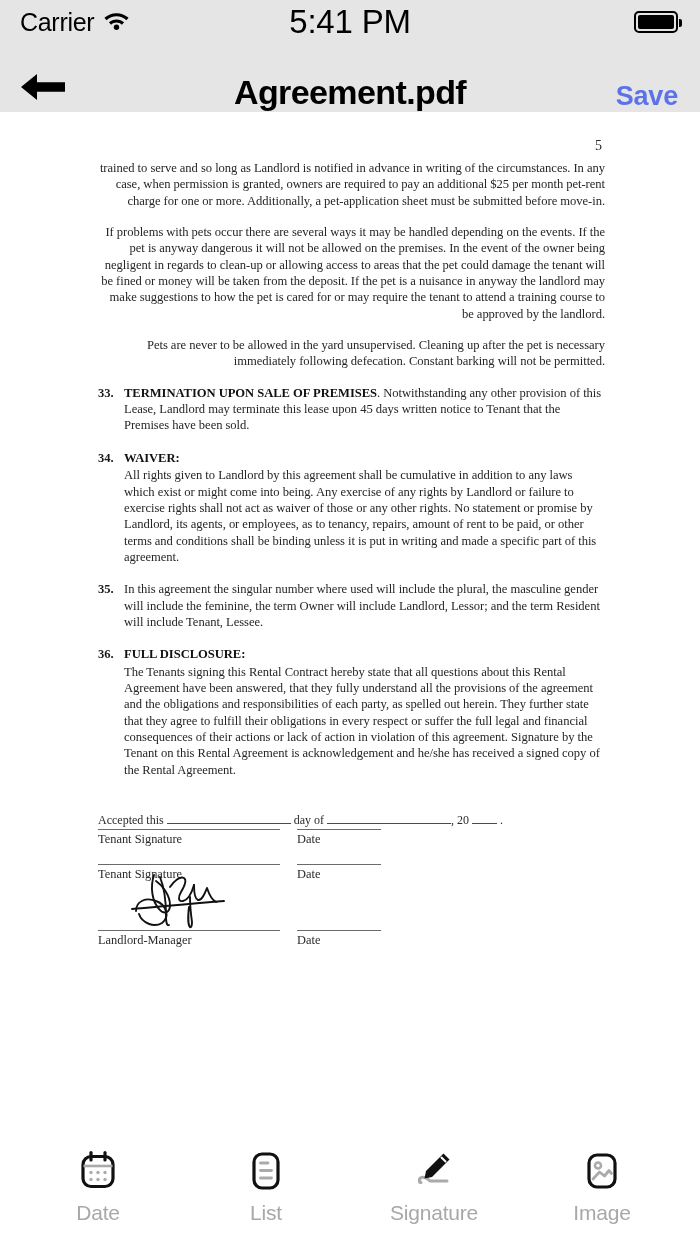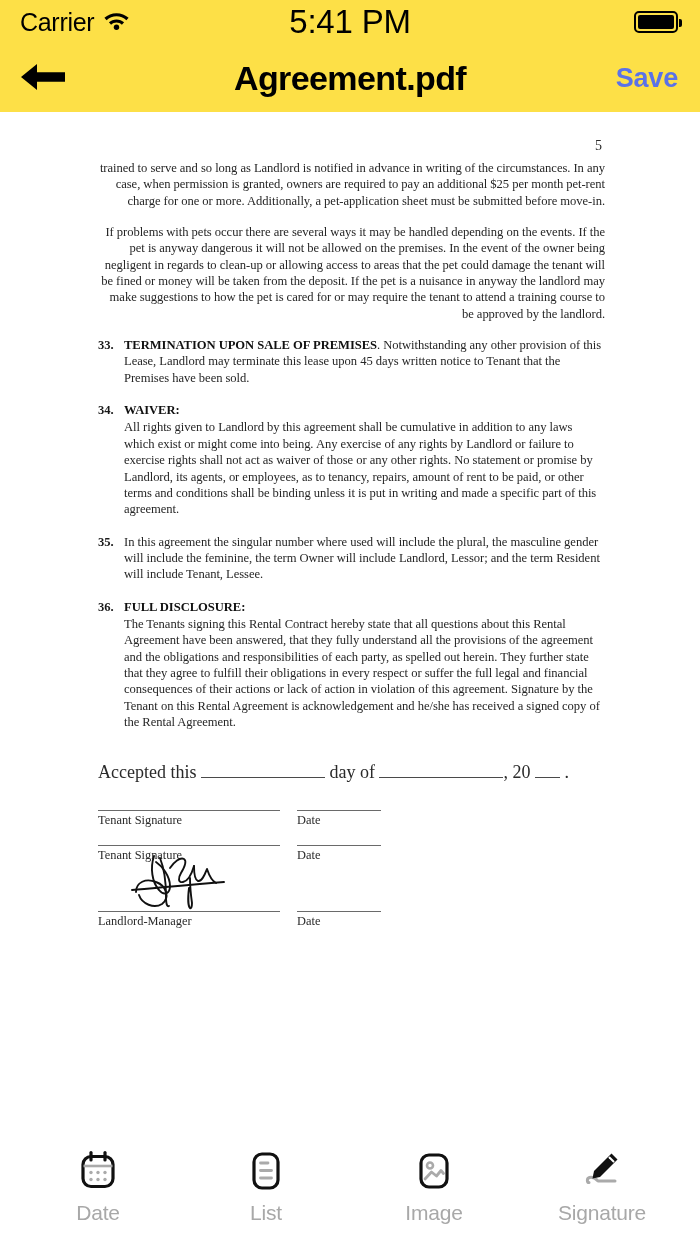--- a/index.html
+++ b/index.html
@@ -9,21 +9,21 @@
     height: 1244px;
     background: #ffffff;
     font-family: "Liberation Sans", sans-serif;
     overflow: hidden;
   }
 
   #app {
     position: relative;
     width: 700px;
     height: 1244px;
-    background: #fde047;
+    background: #e5e5e5;
     display: flex;
     flex-direction: column;
   }
 
   
   .status-bar {
     height: 44px;
     flex: 0 0 44px;
     display: flex;
     align-items: center;
@@ -81,21 +81,21 @@
     height: 100%;
     background: #000;
     border-radius: 2px;
   }
 
   
   .nav-bar {
     height: 68px;
     flex: 0 0 68px;
     display: flex;
-    align-items: center;
+    align-items: flex-end;
     padding: 0 22px 0 18px;
     position: relative;
   }
   .back-button {
     width: 54px;
     height: 48px;
     display: flex;
     align-items: center;
     justify-content: flex-start;
     cursor: pointer;
@@ -188,25 +188,24 @@
     font-family: Liberation Serif, serif;
   }
 
   
   .sig-block {
     margin-top: 34px;
     position: relative;
     font-family: "Liberation Serif", serif;
   }
   .accepted-line {
-    font-size: 18px;
+    font-size: 12px;
     line-height: 17px;
     color: #2a2a2a;
     white-space: nowrap;
-    margin-bottom: 29px;
   }
   .fill-blank {
     display: inline-block;
     border-bottom: 1px solid #4a4a4a;
     vertical-align: baseline;
   }
   .blank-long { width: 124px; }
   .blank-short { width: 25px; }
 
   .sig-rows { position: relative; }
@@ -309,20 +308,21 @@
     <button class="save-button">Save</button>
   </div>
 
   <div class="doc-scroll">
     <div class="doc-page">
 
       <div class="page-number">5</div>
 
       <p class="doc-para">trained to serve and so long as Landlord is notified in advance in writing of the circumstances.  In any case, when permission is granted, owners are required to pay an additional $25 per month pet-rent charge for one or more.  Additionally, a pet-application sheet must be submitted before move-in.</p>
       <p class="doc-para">If problems with pets occur there are several ways it may be handled depending on the events.  If the pet is anyway dangerous it will not be allowed on the premises.  In the event of the owner being negligent in regards to clean-up or allowing access to areas that the pet could damage the tenant will be fined or money will be taken from the deposit.  If the pet is a nuisance in anyway the landlord may make suggestions to how the pet is cared for or  may require the tenant to attend a training course to be approved by the landlord.</p>
+      <p class="doc-para">Pets are never to be allowed in the yard unsupervised.  Cleaning up after the pet is necessary immediately following defecation.  Constant barking will not be permitted.</p>
 
       <div class="clause">
         <div class="clause-num">33.</div>
         <div class="clause-body"><span class="clause-title">TERMINATION UPON SALE OF PREMISES</span><span>.  Notwithstanding any other provision of this Lease, Landlord may terminate this lease upon 45 days written notice to Tenant that the Premises have been sold.</span></div>
       </div>
 
       <div class="clause">
         <div class="clause-num">34.</div>
         <div class="clause-body"><span class="clause-title-block">WAIVER:</span><span>All rights given to Landlord by this agreement shall be cumulative in addition to any laws which exist or might come into being.  Any exercise of any rights by Landlord or failure to exercise rights shall not act as waiver of those or any other rights.  No statement or promise by Landlord, its agents, or employees, as to tenancy, repairs, amount of rent to be paid, or other terms and conditions shall be binding unless it is put in writing and made a specific part of this agreement.</span></div>
       </div>
@@ -439,34 +439,34 @@
           </g>
         </svg>
       </span>
       <span class="tool-label">List</span>
     </button>
 
 
     <button class="tool-item">
       <span class="tool-icon">
         <svg width="44" height="44" viewBox="0 0 44 44">
+          <path d="M9 33.5 C7 33.5, 6.5 29.5, 9.5 28.5 C13 27.4, 16 30, 18 32 L35 32" fill="none" stroke="#aaa" stroke-width="3" stroke-linecap="round" stroke-linejoin="round"></path>
+          <path d="M31.5 4.5 L37.5 10.5 L20 28 L12.5 29.5 L14 22 Z" fill="#111"></path>
+          <path d="M29.5 8.5 L33.5 12.5" stroke="#fff" stroke-width="2" stroke-linecap="round"></path>
+        </svg>
+      </span>
+      <span class="tool-label">Signature</span>
+    </button>
+
+    <button class="tool-item">
+      <span class="tool-icon">
+        <svg width="44" height="44" viewBox="0 0 44 44">
           <rect x="9" y="6" width="26" height="32" rx="8" ry="8" fill="none" stroke="#111" stroke-width="3.2"></rect>
           <circle cx="18" cy="16.5" r="3" fill="none" stroke="#aaa" stroke-width="2.6"></circle>
           <path d="M13 30 L19.5 23 L24.5 27 L29 21.5 L31.5 24.5" fill="none" stroke="#aaa" stroke-width="2.8" stroke-linecap="round" stroke-linejoin="round"></path>
         </svg>
       </span>
       <span class="tool-label">Image</span>
     </button>
 
-    <button class="tool-item">
-      <span class="tool-icon">
-        <svg width="44" height="44" viewBox="0 0 44 44">
-          <path d="M9 33.5 C7 33.5, 6.5 29.5, 9.5 28.5 C13 27.4, 16 30, 18 32 L35 32" fill="none" stroke="#aaa" stroke-width="3" stroke-linecap="round" stroke-linejoin="round"></path>
-          <path d="M31.5 4.5 L37.5 10.5 L20 28 L12.5 29.5 L14 22 Z" fill="#111"></path>
-          <path d="M29.5 8.5 L33.5 12.5" stroke="#fff" stroke-width="2" stroke-linecap="round"></path>
-        </svg>
-      </span>
-      <span class="tool-label">Signature</span>
-    </button>
-
   </div>
 
 </div>
 
 </body></html>

